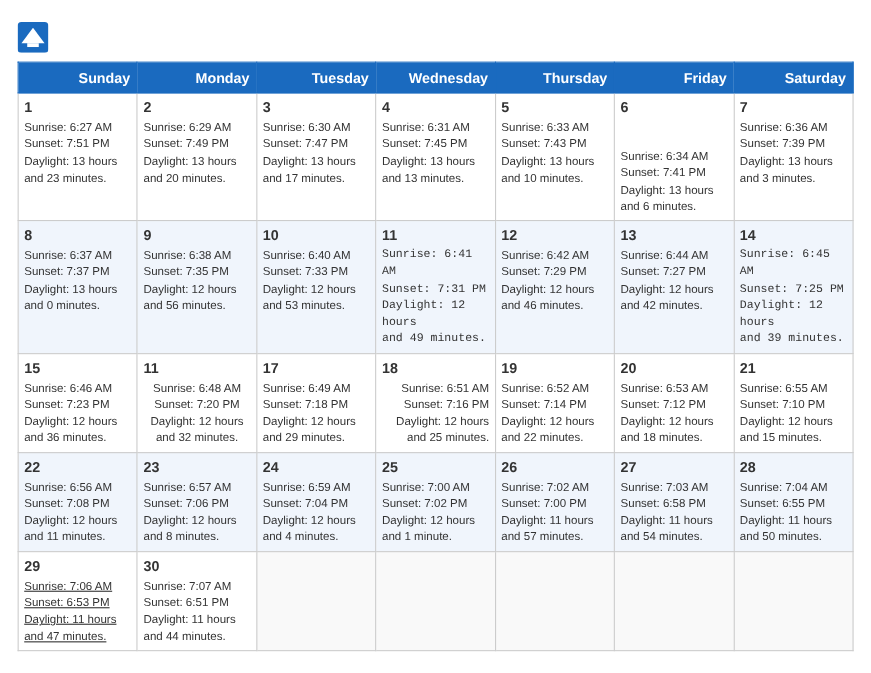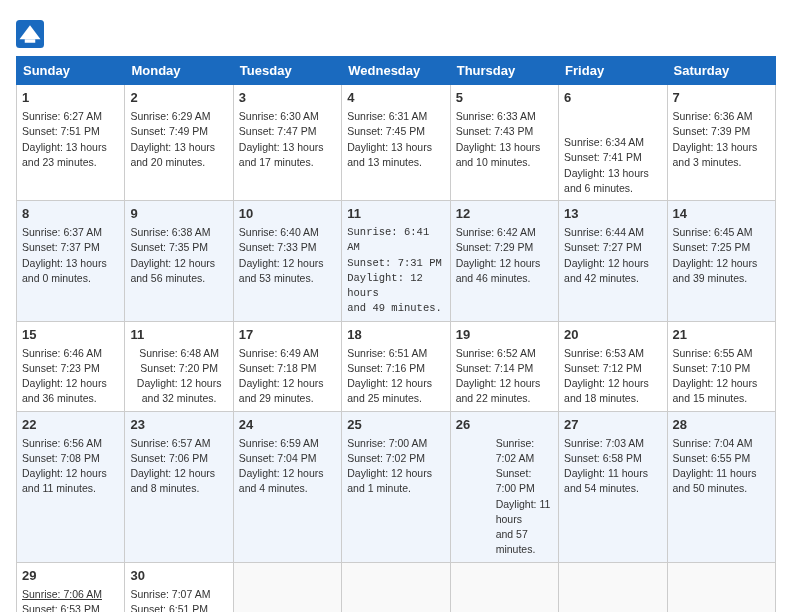--- a/index.html
+++ b/index.html
@@ -49,21 +49,21 @@
       margin-top: 2px;
     }
     table {
       width: 100%;
       border-collapse: collapse;
       font-size: 11px;
     }
     thead tr th {
       background-color: #1a6abf;
       color: #fff;
-      text-align: left;
+      text-align: right;
       padding: 6px 6px;
       font-size: 13px;
       font-weight: bold;
       border: 1px solid #1a6abf;
     }
     tbody tr td {
       vertical-align: top;
       border: 1px solid #ccc;
       padding: 4px 5px;
       width: 14.28%;
@@ -218,21 +218,21 @@
         </td>
         <td>
           <span class="day-num">13</span>
           <div class="day-info" style="white-space: pre-line;">Sunrise: 6:44 AM
 Sunset: 7:27 PM
 Daylight: 12 hours
 and 42 minutes.</div>
         </td>
         <td>
           <span class="day-num">14</span>
-          <div class="day-info" style="white-space: pre-line;">Sunrise: 6:45 AM
+          <div class="day-info" style="white-space: pre-line; font-family: Liberation Mono, monospace;">Sunrise: 6:45 AM
 Sunset: 7:25 PM
 Daylight: 12 hours
 and 39 minutes.</div>
         </td>
       </tr>
       <tr>
         <td>
           <span class="day-num">15</span>
           <div class="day-info" style="white-space: pre-line;">Sunrise: 6:46 AM
 Sunset: 7:23 PM
@@ -248,21 +248,21 @@
         </td>
         <td>
           <span class="day-num">17</span>
           <div class="day-info" style="white-space: pre-line;">Sunrise: 6:49 AM
 Sunset: 7:18 PM
 Daylight: 12 hours
 and 29 minutes.</div>
         </td>
         <td>
           <span class="day-num">18</span>
-          <div class="day-info" style="white-space: pre-line;">Sunrise: 6:51 AM
+          <div class="day-info" style="white-space: pre-line; text-align: right;">Sunrise: 6:51 AM
 Sunset: 7:16 PM
 Daylight: 12 hours
 and 25 minutes.</div>
         </td>
         <td>
           <span class="day-num">19</span>
           <div class="day-info" style="white-space: pre-line;">Sunrise: 6:52 AM
 Sunset: 7:14 PM
 Daylight: 12 hours
 and 22 minutes.</div>
@@ -306,21 +306,21 @@
         </td>
         <td>
           <span class="day-num">25</span>
           <div class="day-info" style="white-space: pre-line;">Sunrise: 7:00 AM
 Sunset: 7:02 PM
 Daylight: 12 hours
 and 1 minute.</div>
         </td>
         <td>
           <span class="day-num">26</span>
-          <div class="day-info" style="white-space: pre-line; margin-left: 40px;">Sunrise: 7:02 AM
+          <div class="day-info" style="white-space: pre-line;">Sunrise: 7:02 AM
 Sunset: 7:00 PM
 Daylight: 11 hours
 and 57 minutes.</div>
         </td>
         <td>
           <span class="day-num">27</span>
           <div class="day-info" style="white-space: pre-line;">Sunrise: 7:03 AM
 Sunset: 6:58 PM
 Daylight: 11 hours
 and 54 minutes.</div>

